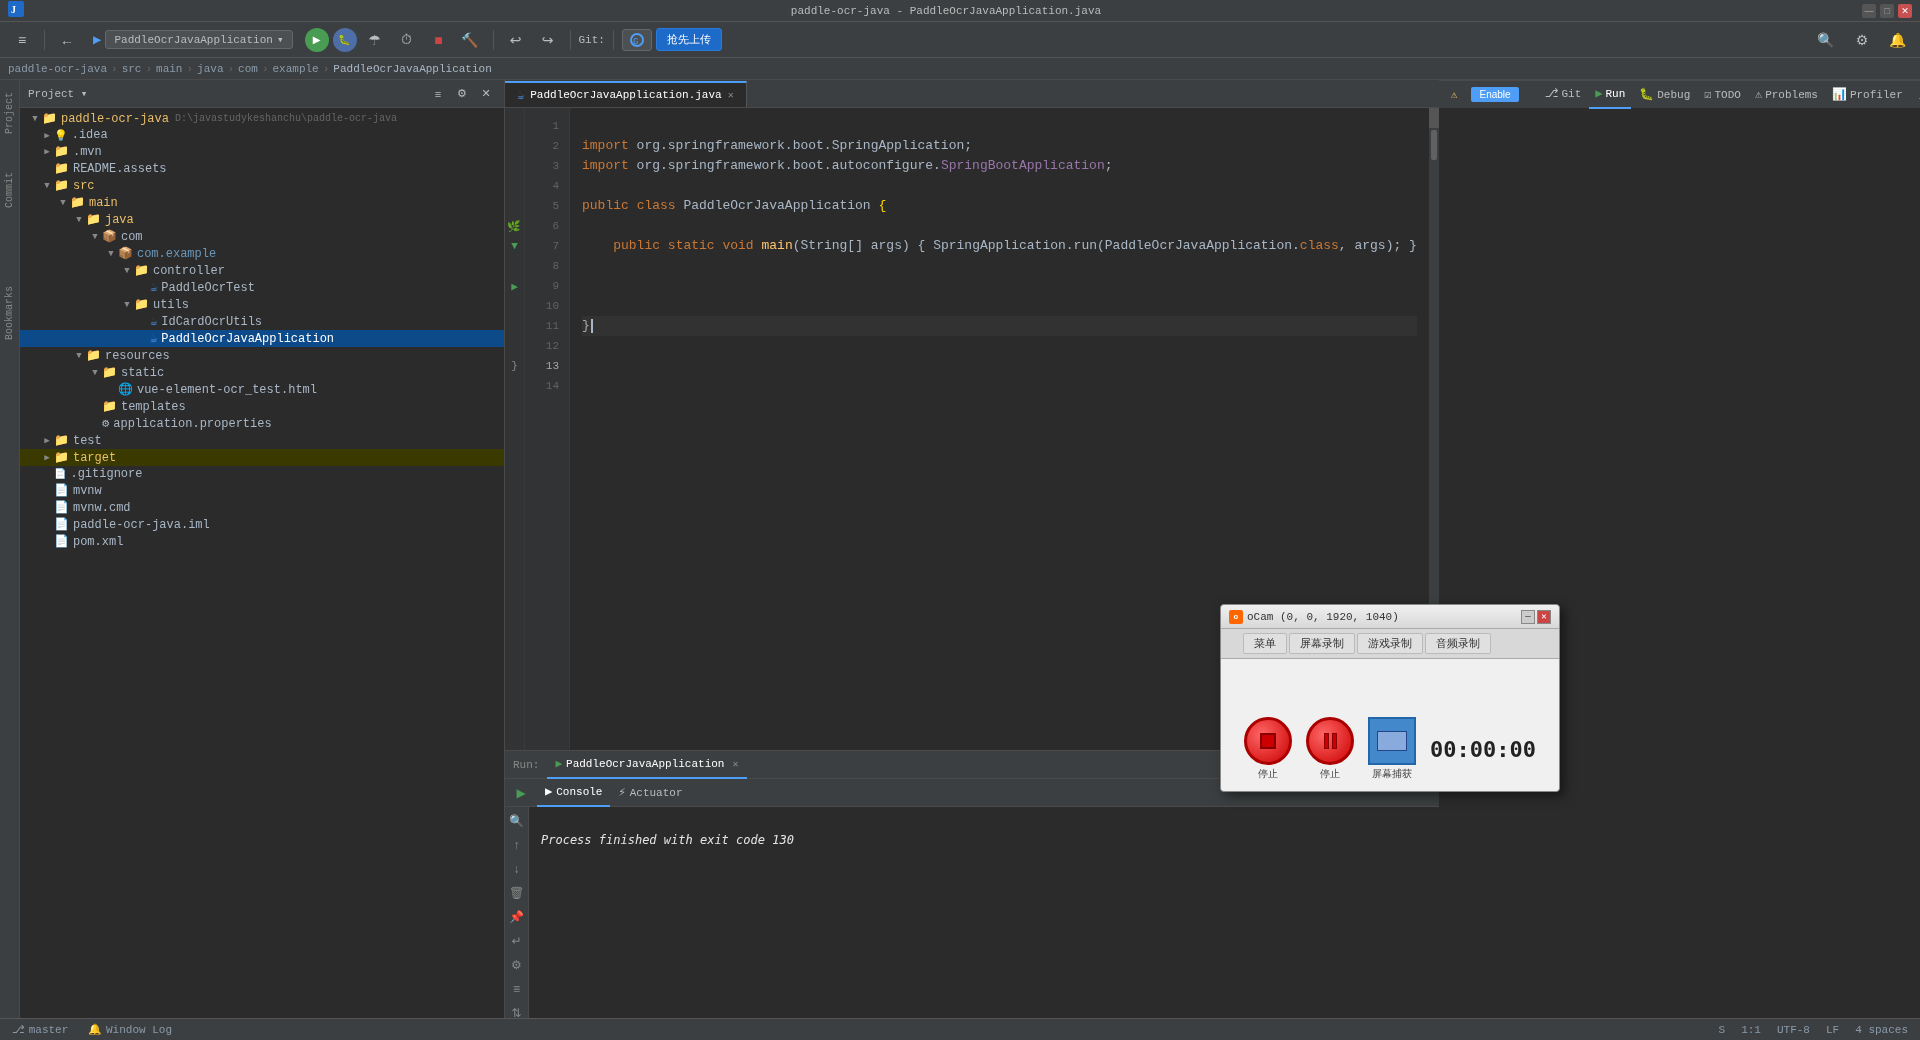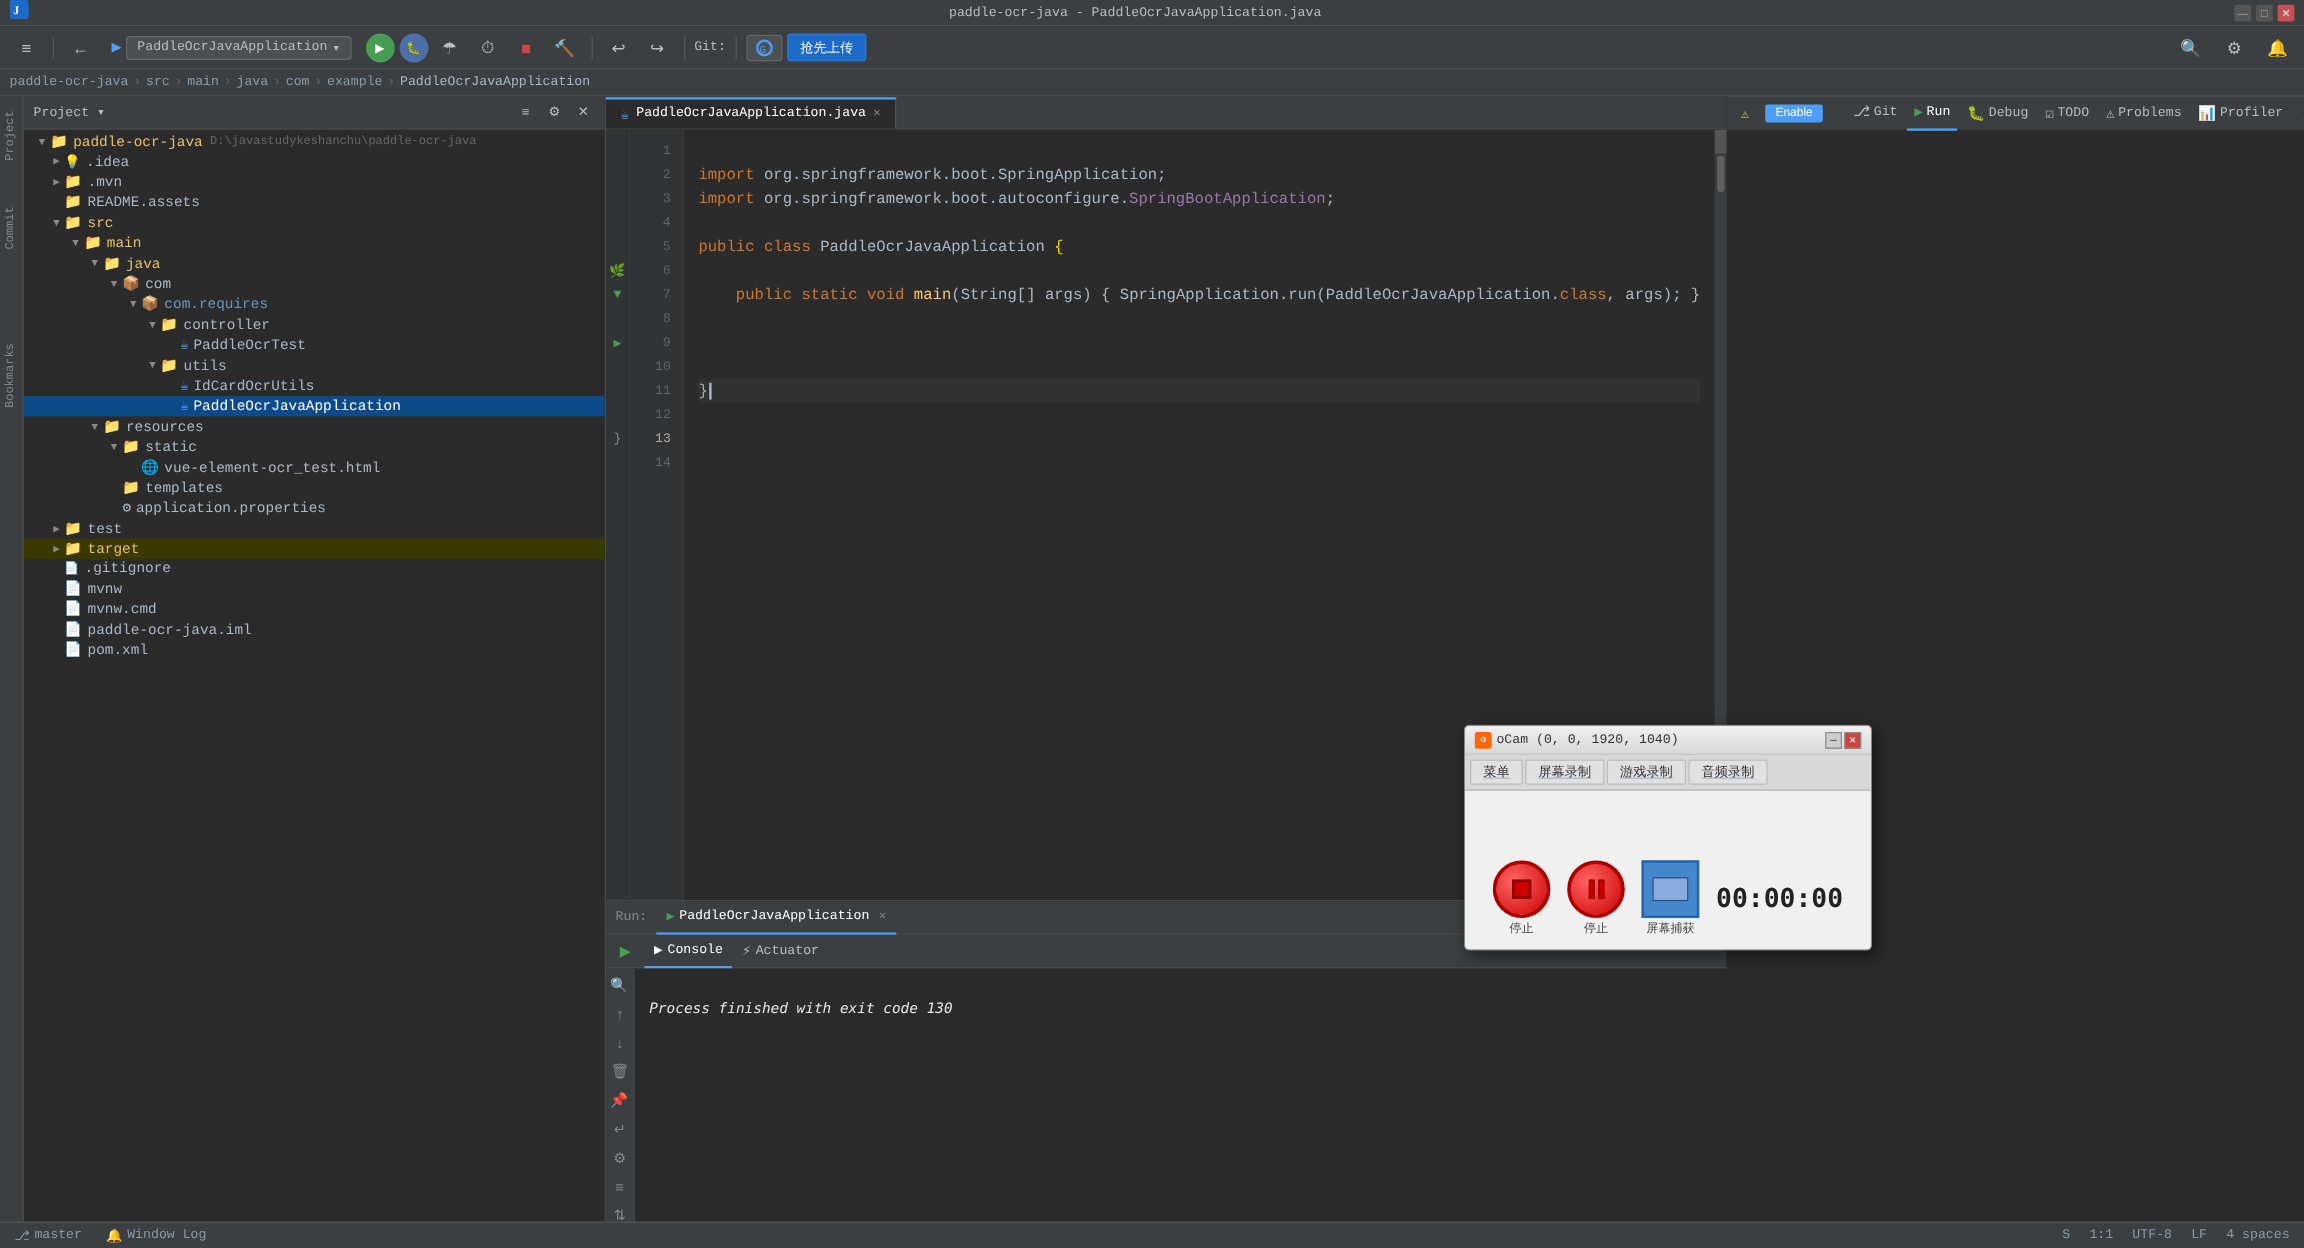--- a/index.html
+++ b/index.html
@@ -426,25 +426,24 @@
       background: #ccc;
       border: 1px solid #888;
       cursor: pointer;
       display: flex;
       align-items: center;
       justify-content: center;
       font-size: 9px;
     }
     #ocam-menu {
       display: flex;
-      padding: 4px 4px;
+      padding: 4px 22px;
       gap: 2px;
       background: #d8d8d8;
       border-bottom: 1px solid #aaa;
-      text-decoration: underline;
     }
     .ocam-menu-item {
       padding: 2px 10px;
       font-size: 11px;
       color: #333;
       cursor: pointer;
       background: #e0e0e0;
       border: 1px solid #bbb;
       border-radius: 2px;
     }
@@ -744,21 +743,21 @@
               <span class="tree-indent" style="width:68px;"></span>
               <span class="tree-arrow">▼</span>
               <span class="tree-icon">📦</span>
               <span class="tree-label">com</span>
             </div>
 
             <div class="tree-item">
               <span class="tree-indent" style="width:84px;"></span>
               <span class="tree-arrow">▼</span>
               <span class="tree-icon">📦</span>
-              <span class="tree-label package">com.requires</span>
+              <span class="tree-label package">com.example</span>
             </div>
 
             <div class="tree-item">
               <span class="tree-indent" style="width:100px;"></span>
               <span class="tree-arrow">▼</span>
               <span class="tree-icon">📁</span>
               <span class="tree-label">controller</span>
             </div>
 
             <div class="tree-item">

